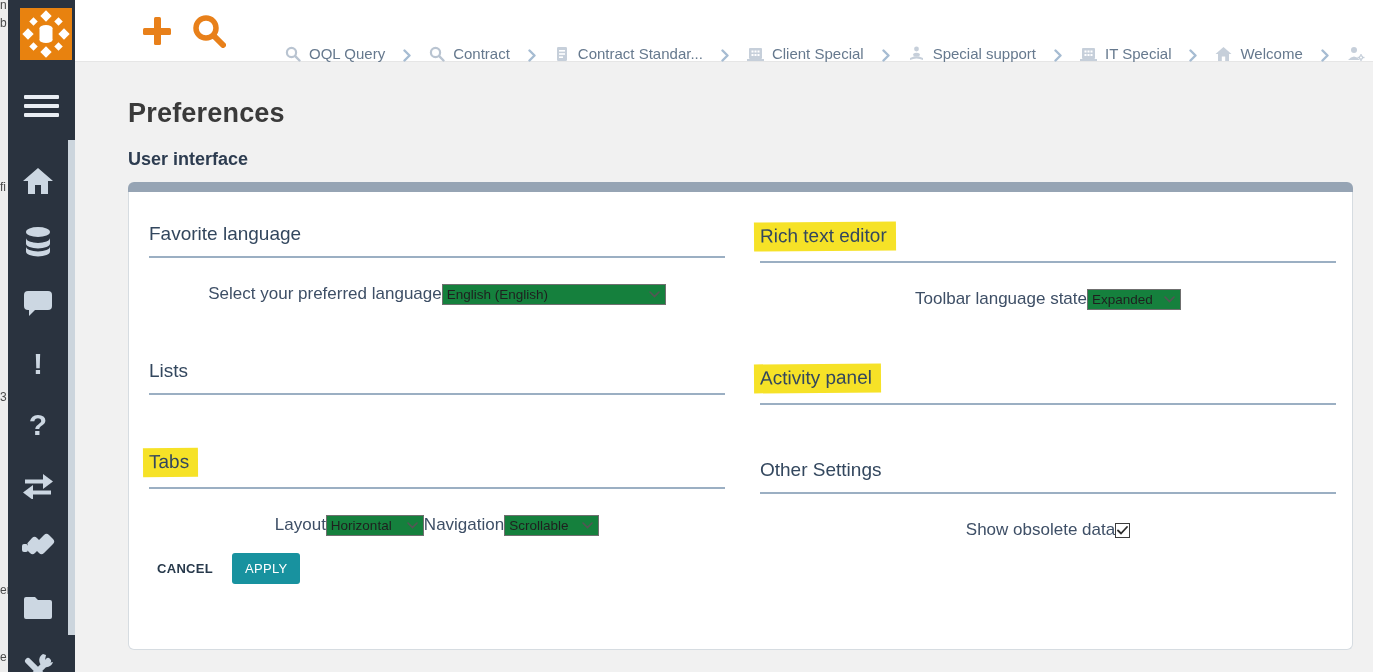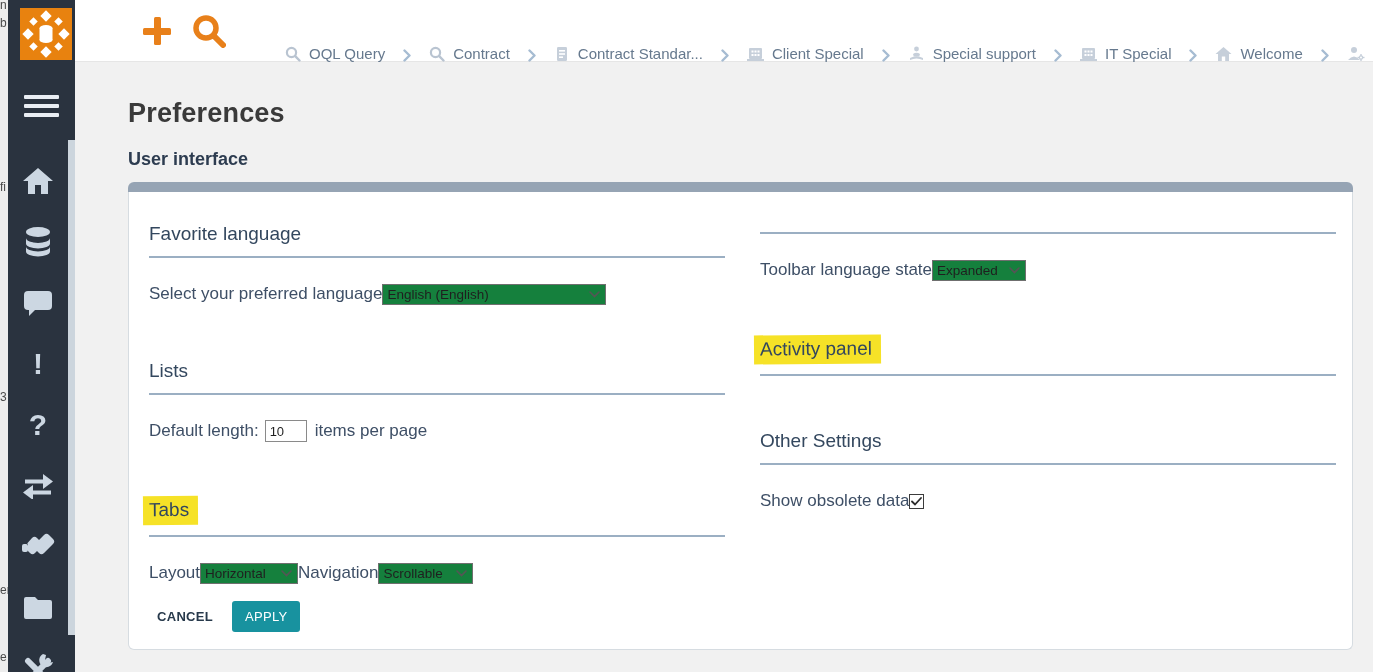--- a/index.html
+++ b/index.html
@@ -34,21 +34,21 @@
   #ui-section-title { margin:20px 0 0 53px; font-size:18px; line-height:22px; color:#2d3c50; font-weight:700; }
 
   #card { margin:12px 20px 0 53px; }
   #card-header { height:10px; background:#96a4b4; border-radius:6px 6px 0 0; }
   #card-body { background:#ffffff; height:458px; border:1px solid #d6dce1; border-top:none; border-radius:0 0 6px 6px;
                padding:30px 16px 0 20px; display:grid; grid-template-columns:1fr 1fr; column-gap:35px; align-content:start; }
   .section { margin-bottom:53px; }
   .sec-title { font-size:19px; line-height:24px; color:#33475e; font-weight:400; }
   .sec-title .hl { background:#f6e227; display:inline-block; padding:2px 9px 3px 6px; margin-left:-6px; transform:rotate(-.4deg); }
   .divider { border-bottom:2px solid #9bafc3; margin-top:10px; }
-  .field { margin-top:24px; min-height:24px; display:flex; align-items:center; font-size:17px; color:#3e4f66; }
+  .field { margin-top:24px; min-height:24px; display:flex; align-items:center; font-size:17px; color:#3e4f66;justify-content:center; }
 
   .selectbox { display:inline-flex; align-items:center; justify-content:space-between; height:21px; border:1px solid #6f6f6f;
                background:#15803d; padding:0 5px 0 4px; font-size:13.5px; color:#1f1f1f; cursor:pointer; }
   .selectbox svg { margin-left:8px; flex:0 0 auto; }
   .num-input { width:42px; height:22px; border:1px solid #8a8a8a; font-size:13px; color:#1f1f1f; padding:1px 4px;
                font-family:"Liberation Sans", sans-serif; }
   .checkbox { width:15px; height:15px; border:1.5px solid #3c3c3c; background:#fff; display:inline-flex;
               align-items:center; justify-content:center; cursor:pointer; }
   .checkbox svg { display:none; }
   .checkbox.checked svg { display:block; }
@@ -309,25 +309,20 @@
               <svg width="11" height="7" viewBox="0 0 11 7">
                   <path d="M1 1 L5.5 5.5 L10 1" stroke="#555" stroke-width="1.6" fill="none" stroke-linecap="round"></path>
                 </svg>
             </span>
           </div>
         </div>
 
         <div class="section">
           <div class="sec-title">Lists</div>
           <div class="divider"></div>
-          <div class="field">
-            <span>Default length:</span>
-            <input class="num-input" style="margin: 0px 8px 0px 6px;" value="10">
-            <span>items per page</span>
-          </div>
         </div>
 
         <div class="section" style="margin-bottom:0">
           <div class="sec-title"><span class="hl">Tabs</span></div>
           <div class="divider"></div>
           <div class="field">
             <span>Layout</span>
             <span class="selectbox" style="width:98px">
               <span>Horizontal</span>
               <svg width="11" height="7" viewBox="0 0 11 7">
@@ -344,20 +339,21 @@
           </div>
           <div id="actions">
             <button id="cancel-btn">CANCEL</button>
             <button id="apply-btn">APPLY</button>
           </div>
         </div>
       </div>
 
       <div>
         <div class="section">
+          <div class="sec-title"><span class="hl">Rich text editor</span></div>
           <div class="divider"></div>
           <div class="field">
             <span>Toolbar language state</span>
             <span class="selectbox" style="width:94px">
               <span>Expanded</span>
               <svg width="11" height="7" viewBox="0 0 11 7">
                   <path d="M1 1 L5.5 5.5 L10 1" stroke="#555" stroke-width="1.6" fill="none" stroke-linecap="round"></path>
                 </svg>
             </span>
           </div>

